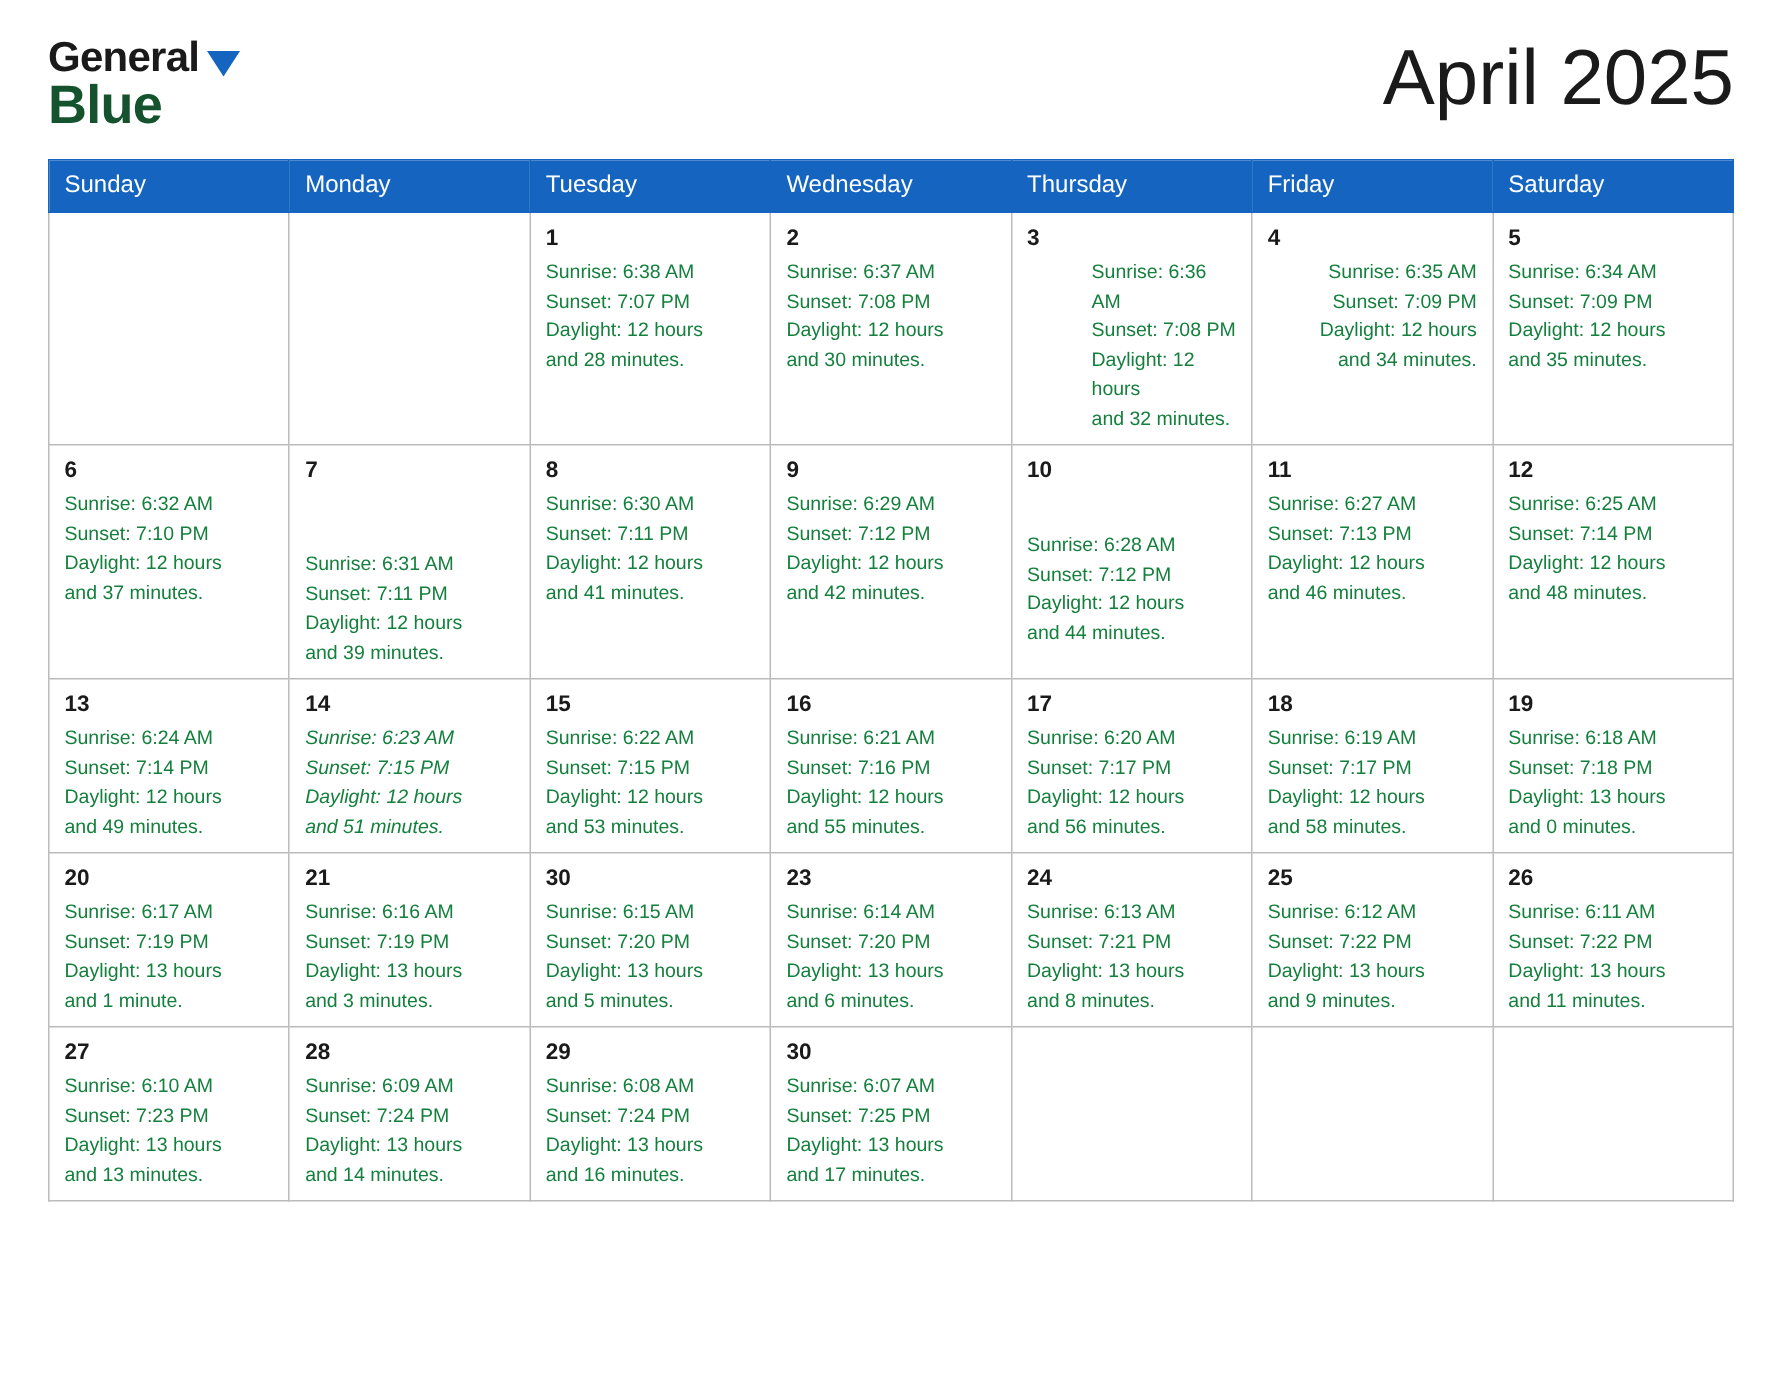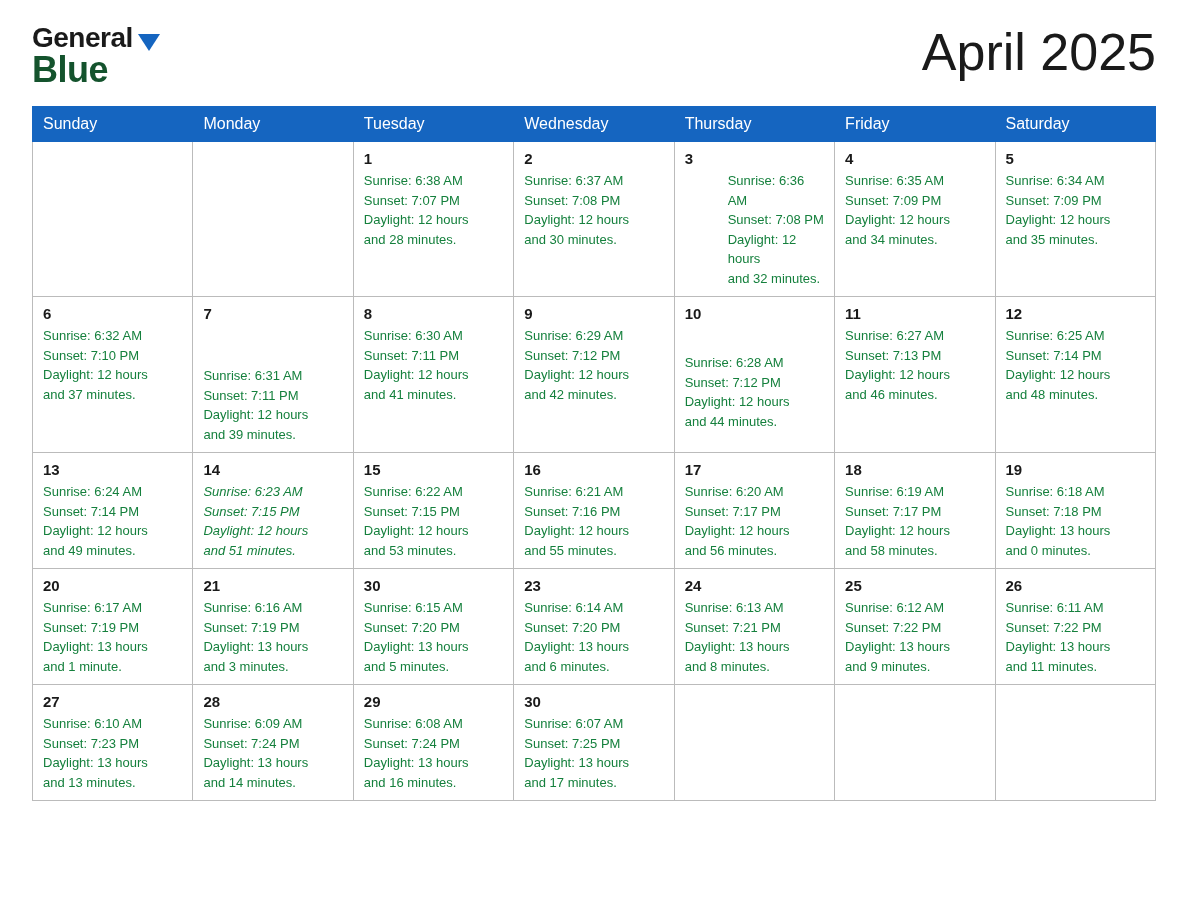--- a/index.html
+++ b/index.html
@@ -143,21 +143,21 @@
         </td>
         <td>
           <span class="day-num">3</span>
           <div class="day-info" style="white-space: pre-line; margin-left: 43px;">Sunrise: 6:36 AM
 Sunset: 7:08 PM
 Daylight: 12 hours
 and 32 minutes.</div>
         </td>
         <td>
           <span class="day-num">4</span>
-          <div class="day-info" style="white-space: pre-line;">Sunrise: 6:35 AM
+          <div class="day-info" style="white-space: pre-line; text-align: right;">Sunrise: 6:35 AM
 Sunset: 7:09 PM
 Daylight: 12 hours
 and 34 minutes.</div>
         </td>
         <td>
           <span class="day-num">5</span>
           <div class="day-info" style="white-space: pre-line;">Sunrise: 6:34 AM
 Sunset: 7:09 PM
 Daylight: 12 hours
 and 35 minutes.</div>

